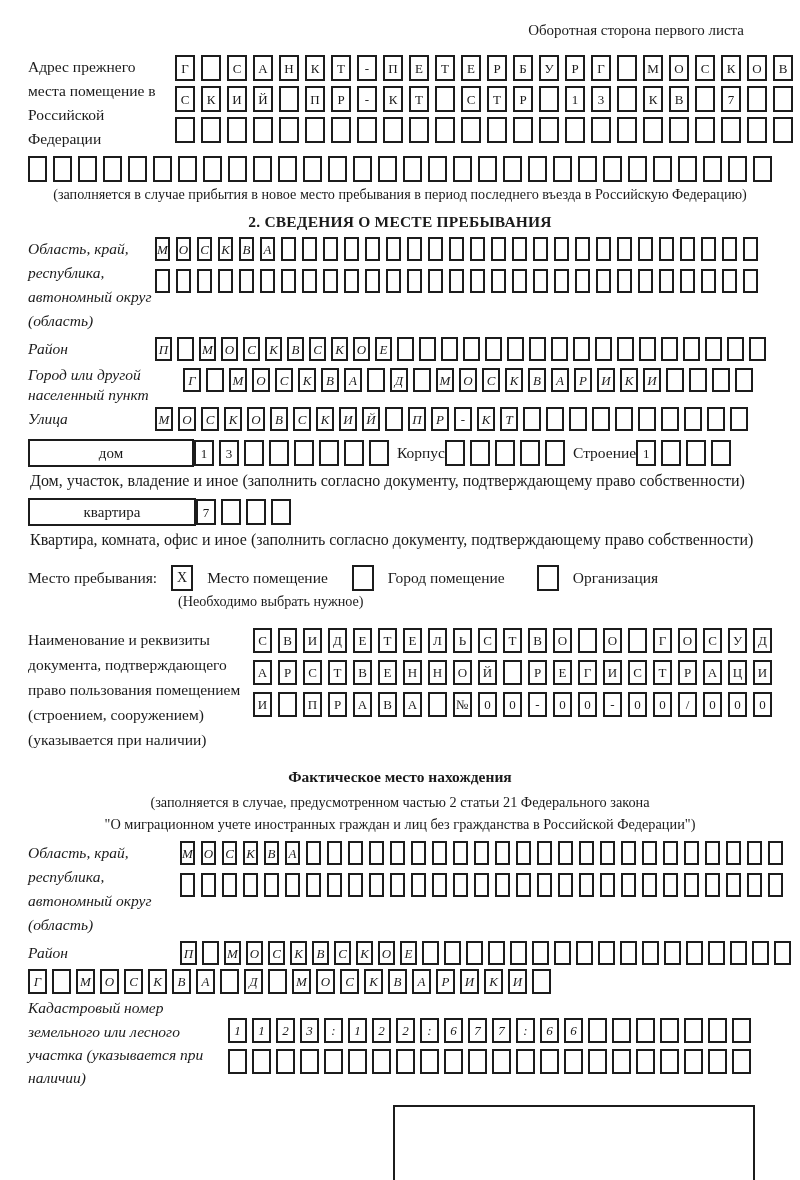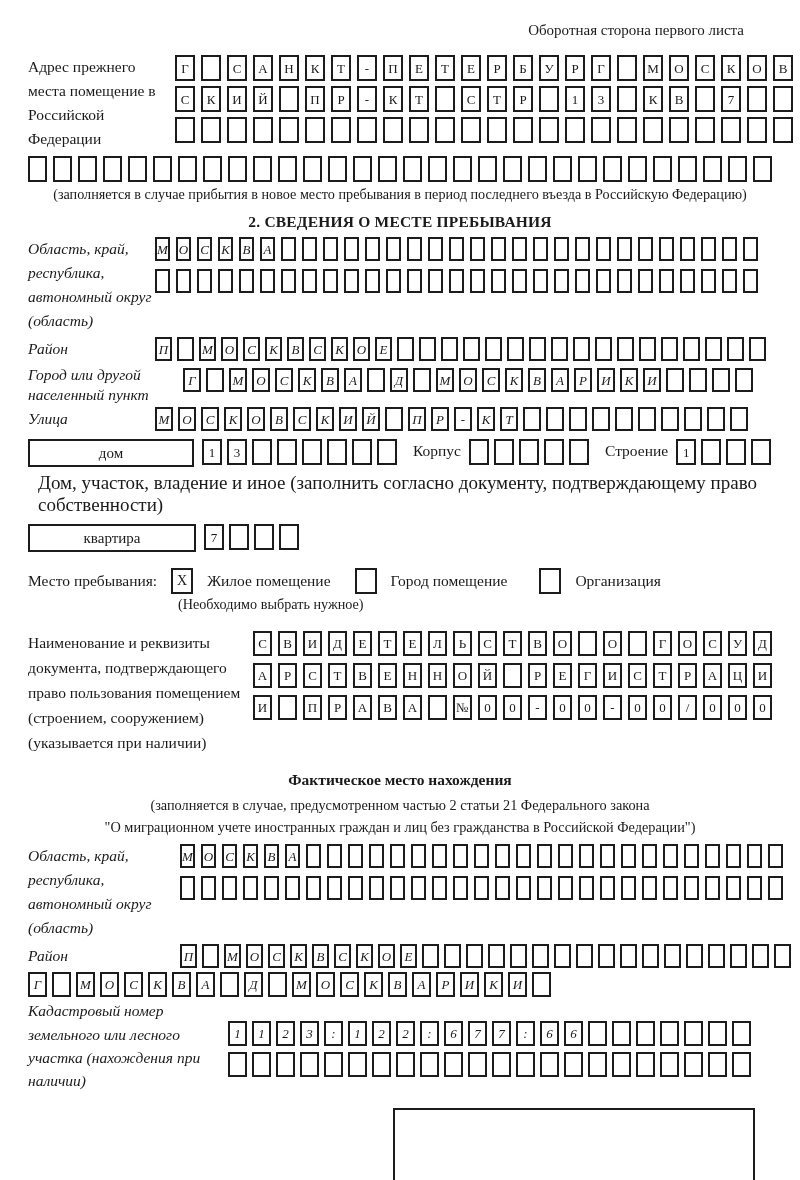--- a/index.html
+++ b/index.html
@@ -36,22 +36,22 @@
   .lbl-oblast{width:127px;}
   .lbl-raion{width:127px;}
   .lbl-gorod{width:127px;line-height:1.3;}
   .lbl-ulitsa{width:127px;}
 
   .inline-box{
     box-sizing:border-box;border:2px solid #1c1c1c;height:28px;
     display:flex;align-items:center;justify-content:center;
     font-size:15px;flex:none;background:#fff;
   }
-  .domrow{display:flex;align-items:flex-start;margin-top:8px;gap:8px;}
-  .caption{font-size:19px;margin-top:5px;margin-left:10px;}
+  .domrow{display:flex;align-items:center;margin-top:8px;gap:0;}
+  .caption{font-size:16px;margin-top:5px;margin-left:2px;}
 
   .chkrow{display:flex;align-items:center;margin-top:16px;gap:14px;font-size:15.5px;}
   .chkbox{
     box-sizing:border-box;width:22px;height:26px;border:2px solid #1c1c1c;flex:none;
     display:flex;align-items:center;justify-content:center;font-size:14px;background:#fff;
   }
   .chk-note{font-size:14.2px;margin-top:2px;margin-left:150px;width:400px;}
 
   .doc-block{display:flex;margin-top:18px;justify-content:space-between;}
   .doc-block .label{width:222px;line-height:1.6;}
@@ -390,25 +390,26 @@
 
   <div class="domrow">
     <div class="inline-box" style="width:168px">квартира</div>
     <div class="cells" style="--cw:20px;--ch:26px;--gap:5px">
         <span class="cell">7</span>
         <span class="cell"></span>
         <span class="cell"></span>
         <span class="cell"></span>
       </div>
   </div>
+  <div class="caption">Квартира, комната, офис и иное (заполнить согласно документу, подтверждающему право собственности)</div>
 
   <div class="chkrow">
     <span>Место пребывания:</span>
     <span class="chkbox">X</span>
-    <span>Жилое помещение</span>
+    <span>Место помещение</span>
     <span class="chkbox" style="margin-left:10px"></span>
     <span>Город помещение</span>
     <span class="chkbox" style="margin-left:18px"></span>
     <span>Организация</span>
   </div>
   <div class="chk-note">(Необходимо выбрать нужное)</div>
 
   <div class="doc-block">
     <div class="label">Наименование и реквизиты документа, подтверждающего право пользования помещением (строением, сооружением) (указывается при наличии)</div>
     <div class="rows-stack" style="gap:7px">
@@ -613,21 +614,21 @@
         <span class="cell">А</span>
         <span class="cell">Р</span>
         <span class="cell">И</span>
         <span class="cell">К</span>
         <span class="cell">И</span>
         <span class="cell"></span>
       </div>
   </div>
 
   <div class="field" style="margin-top:2px">
-    <div class="label lbl-kadastr">Кадастровый номер земельного или лесного участка (нахождения при наличии)</div>
+    <div class="label lbl-kadastr">Кадастровый номер земельного или лесного участка (указывается при наличии)</div>
     <div class="rows-stack" style="gap:6px;margin-top:22px">
       <div class="cells" style="--cw:19px;--ch:25px;--gap:5px">
           <span class="cell">1</span>
           <span class="cell">1</span>
           <span class="cell">2</span>
           <span class="cell">3</span>
           <span class="cell">:</span>
           <span class="cell">1</span>
           <span class="cell">2</span>
           <span class="cell">2</span>

